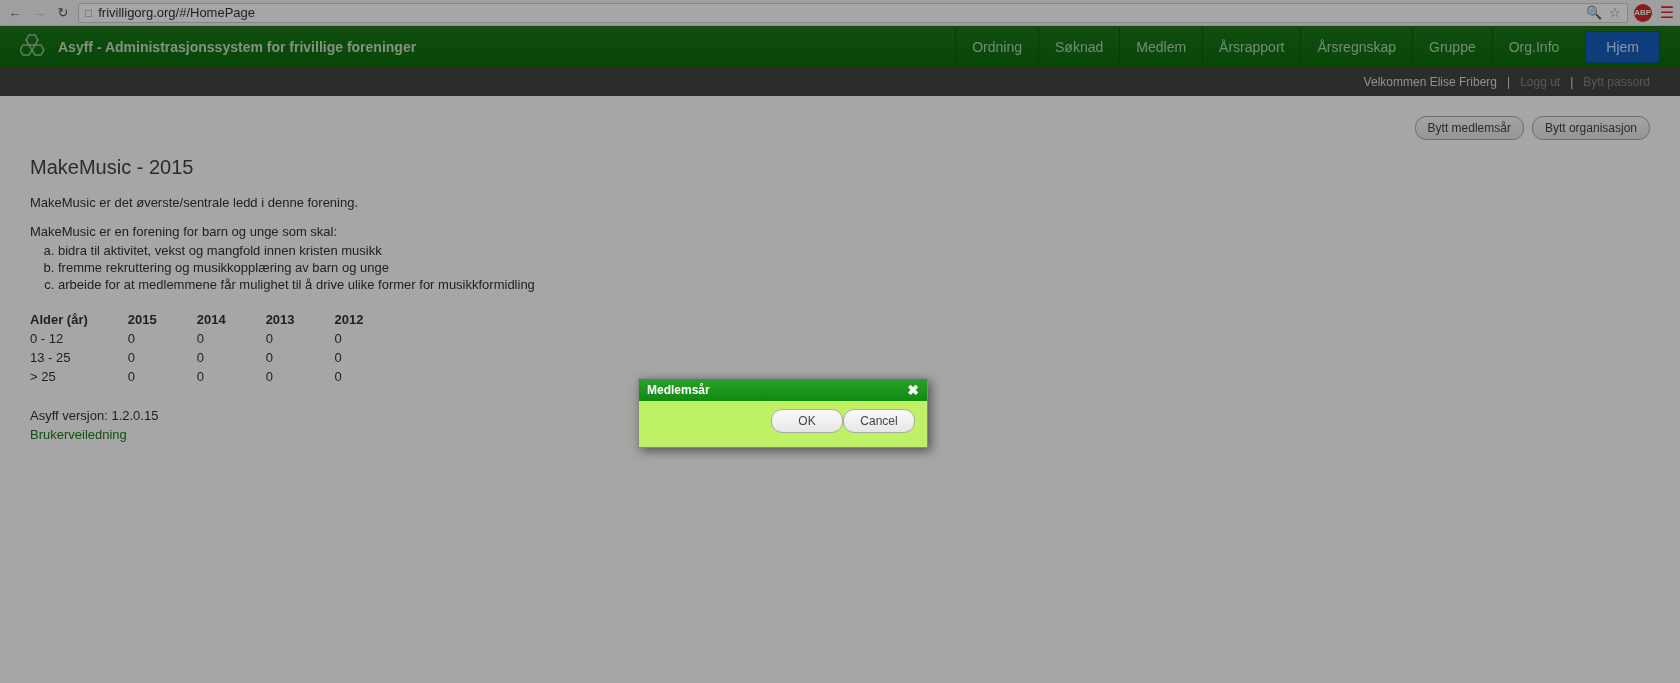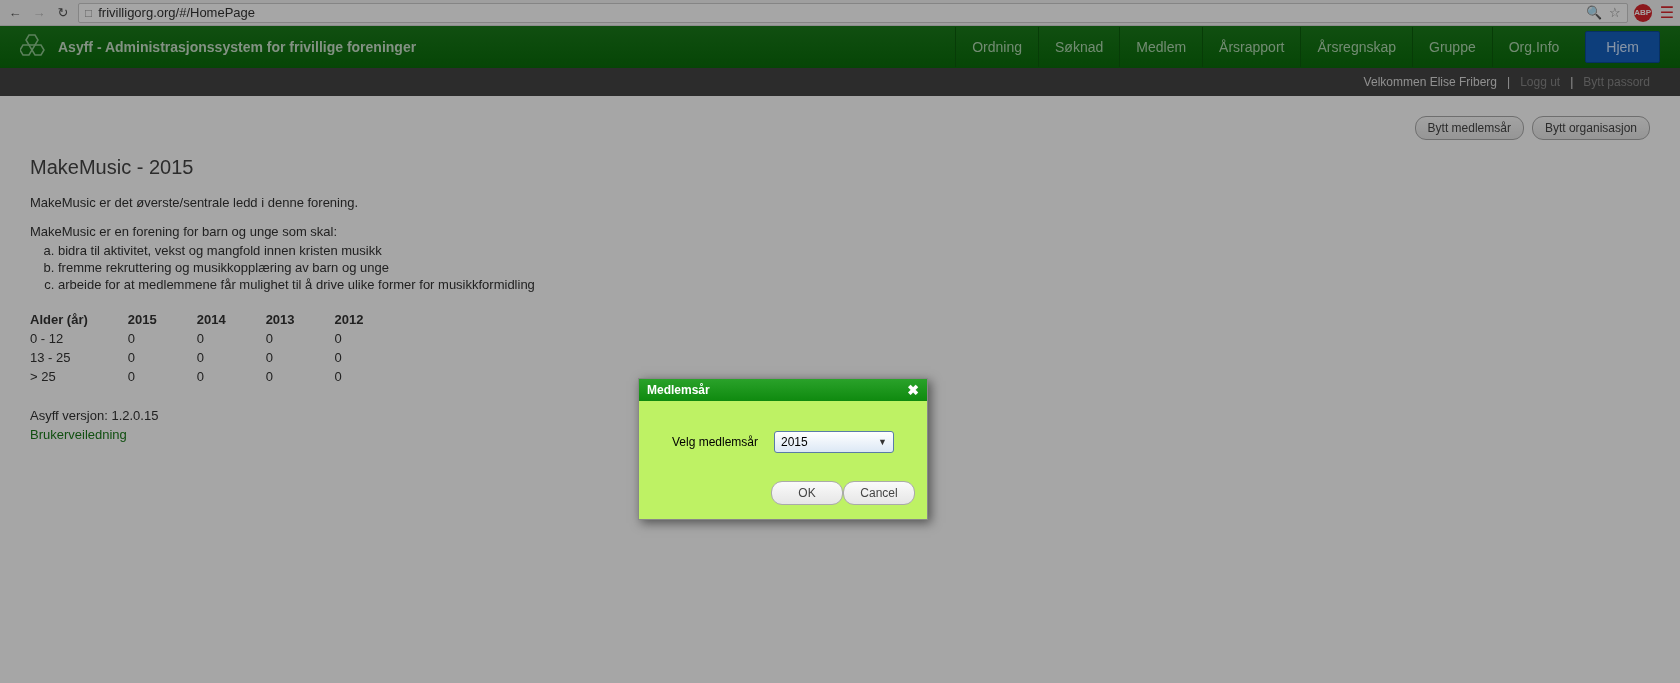--- a/index.html
+++ b/index.html
@@ -273,24 +273,17 @@
   <a class="guide-link">Brukerveiledning</a>
 </div>
 
 <div class="overlay"></div>
 
 <div class="dialog">
   <div class="dialog-title">
     <span>Medlemsår</span>
     <span class="x">✖</span>
   </div>
-  <div class="dialog-body">
-    <span>Velg medlemsår</span>
-    <div class="select-box">
-      <span>2015</span>
-      <span class="arrow">▼</span>
-    </div>
-  </div>
   <div class="dialog-buttons">
     <button class="btn">OK</button>
     <button class="btn">Cancel</button>
   </div>
 </div>
 
 </body></html>

